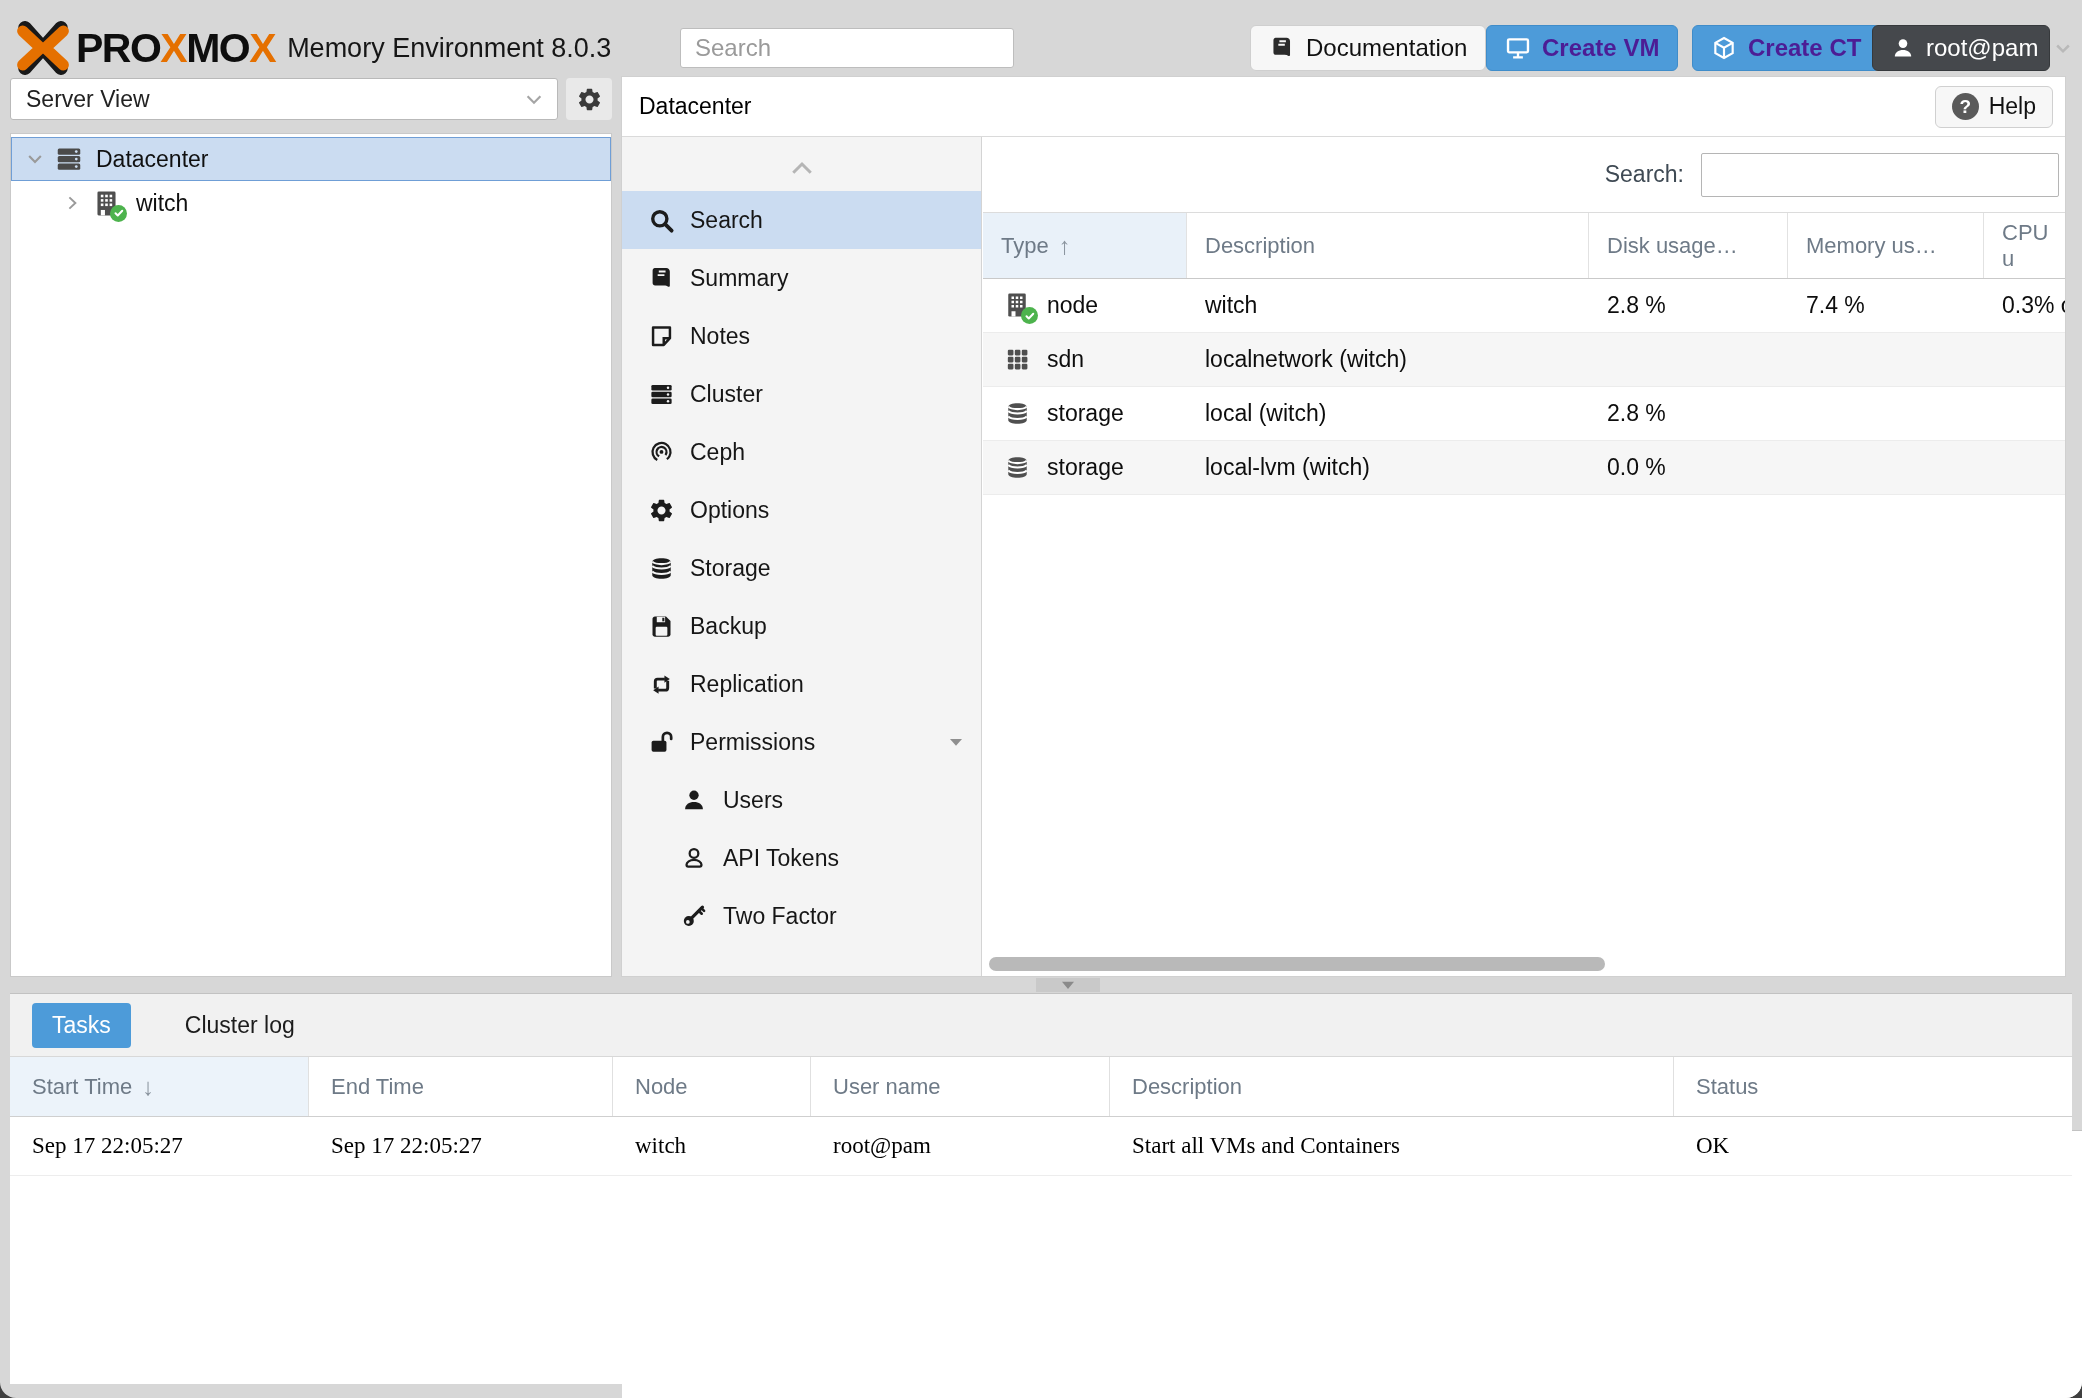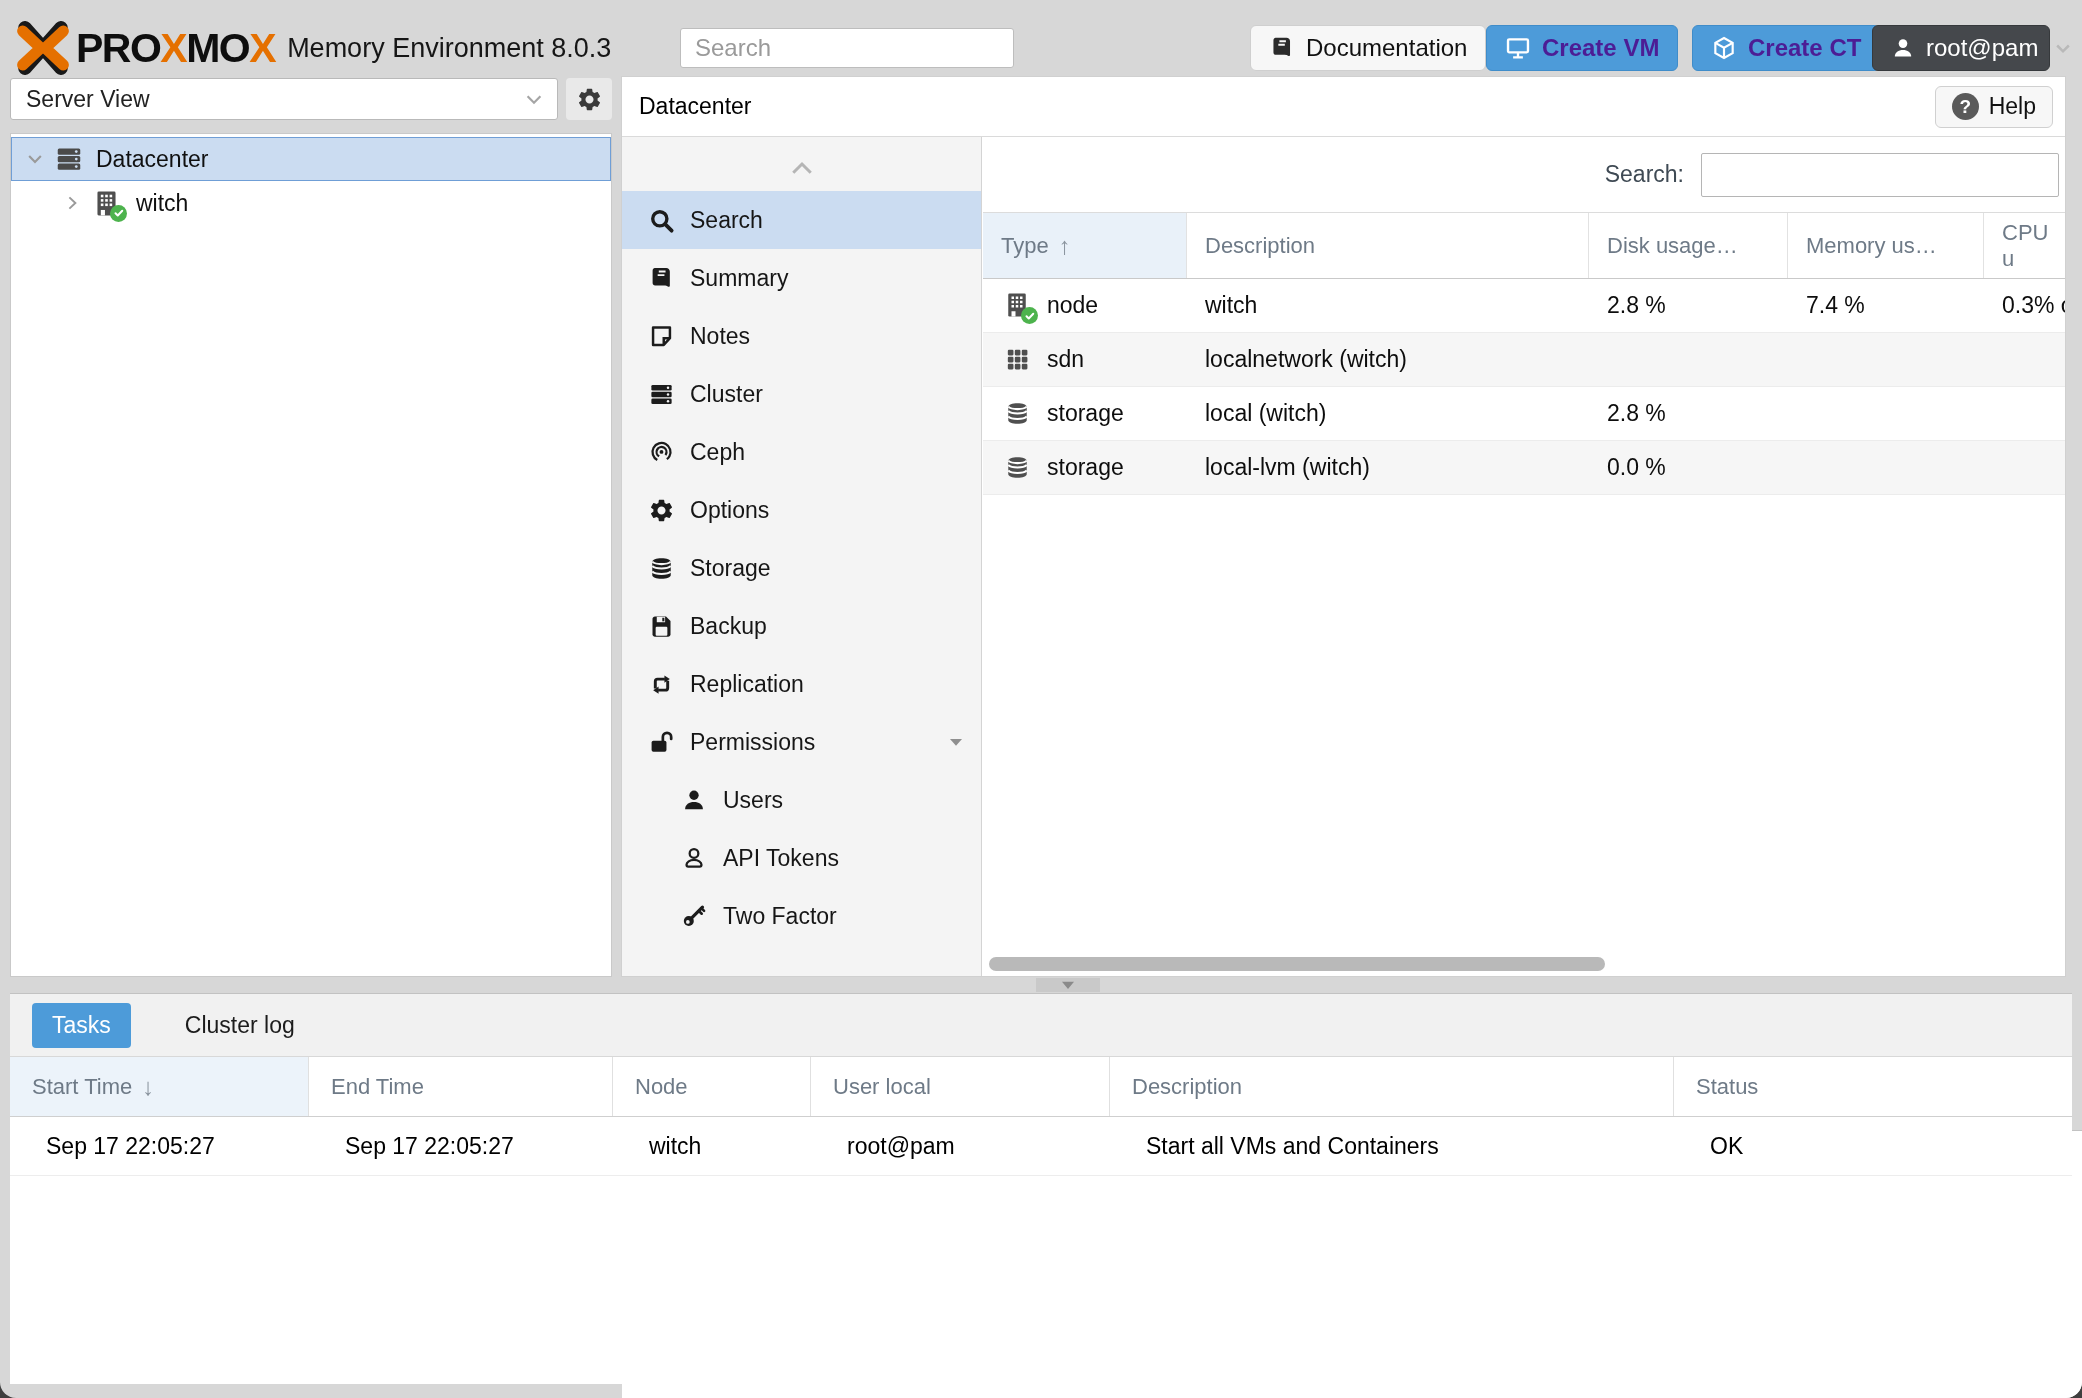--- a/index.html
+++ b/index.html
@@ -97,21 +97,21 @@
     border-top:1px solid #c2c2c2;box-sizing:border-box;}
   .tabs{height:62px;background:#f1f1f1;display:flex;align-items:center;padding-left:22px;gap:34px;}
   .tab{font-size:23px;color:#1c1c1c;padding:9px 20px;border-radius:4px;cursor:pointer;}
   .tab.active{background:#4d9bd9;color:#fff;}
   .bgrid-hdr,.bgrid-row{display:grid;grid-template-columns:299px 304px 198px 299px 564px 1fr;}
   .bgrid-hdr{height:59px;border-top:1px solid #d8d8d8;border-bottom:1px solid #cfcfcf;
     font-size:22px;color:#6e7a87;background:#fff;}
   .bh-cell{display:flex;align-items:center;padding-left:22px;border-right:1px solid #e0e0e0;box-sizing:border-box;cursor:pointer;}
   .bh-cell.sorted{background:#ecf3fa;}
   .bgrid-row{height:58px;font-size:23px;color:#000;border-bottom:1px solid #ededed;cursor:pointer;}
-  .b-cell{display:flex;align-items:center;padding-left:36px;overflow:hidden;white-space:nowrap;}
+  .b-cell{display:flex;align-items:center;padding-left:22px;overflow:hidden;white-space:nowrap;font-family:Liberation Serif, serif;}
 </style>
 </head>
 <body>
 
 <div class="app">
 
   <div class="hdr">
     <div class="logo">
       <svg class="logo-mark" width="54" height="54" viewBox="0 0 24 24">
         <path d="M4 3 L20 21" stroke="#191919" stroke-width="6" stroke-linecap="round"></path>
@@ -548,21 +548,21 @@
         <span>Start Time</span>
         <span class="sort-arrow">↓</span>
       </div>
       <div class="bh-cell">
           <span>End Time</span>
         </div>
       <div class="bh-cell">
           <span>Node</span>
         </div>
       <div class="bh-cell">
-          <span>User local</span>
+          <span>User name</span>
         </div>
       <div class="bh-cell">
           <span>Description</span>
         </div>
       <div class="bh-cell" style="border-right:none;">
           <span>Status</span>
         </div>
     </div>
     <div class="bgrid-row">
       <div class="b-cell">Sep 17 22:05:27</div>

